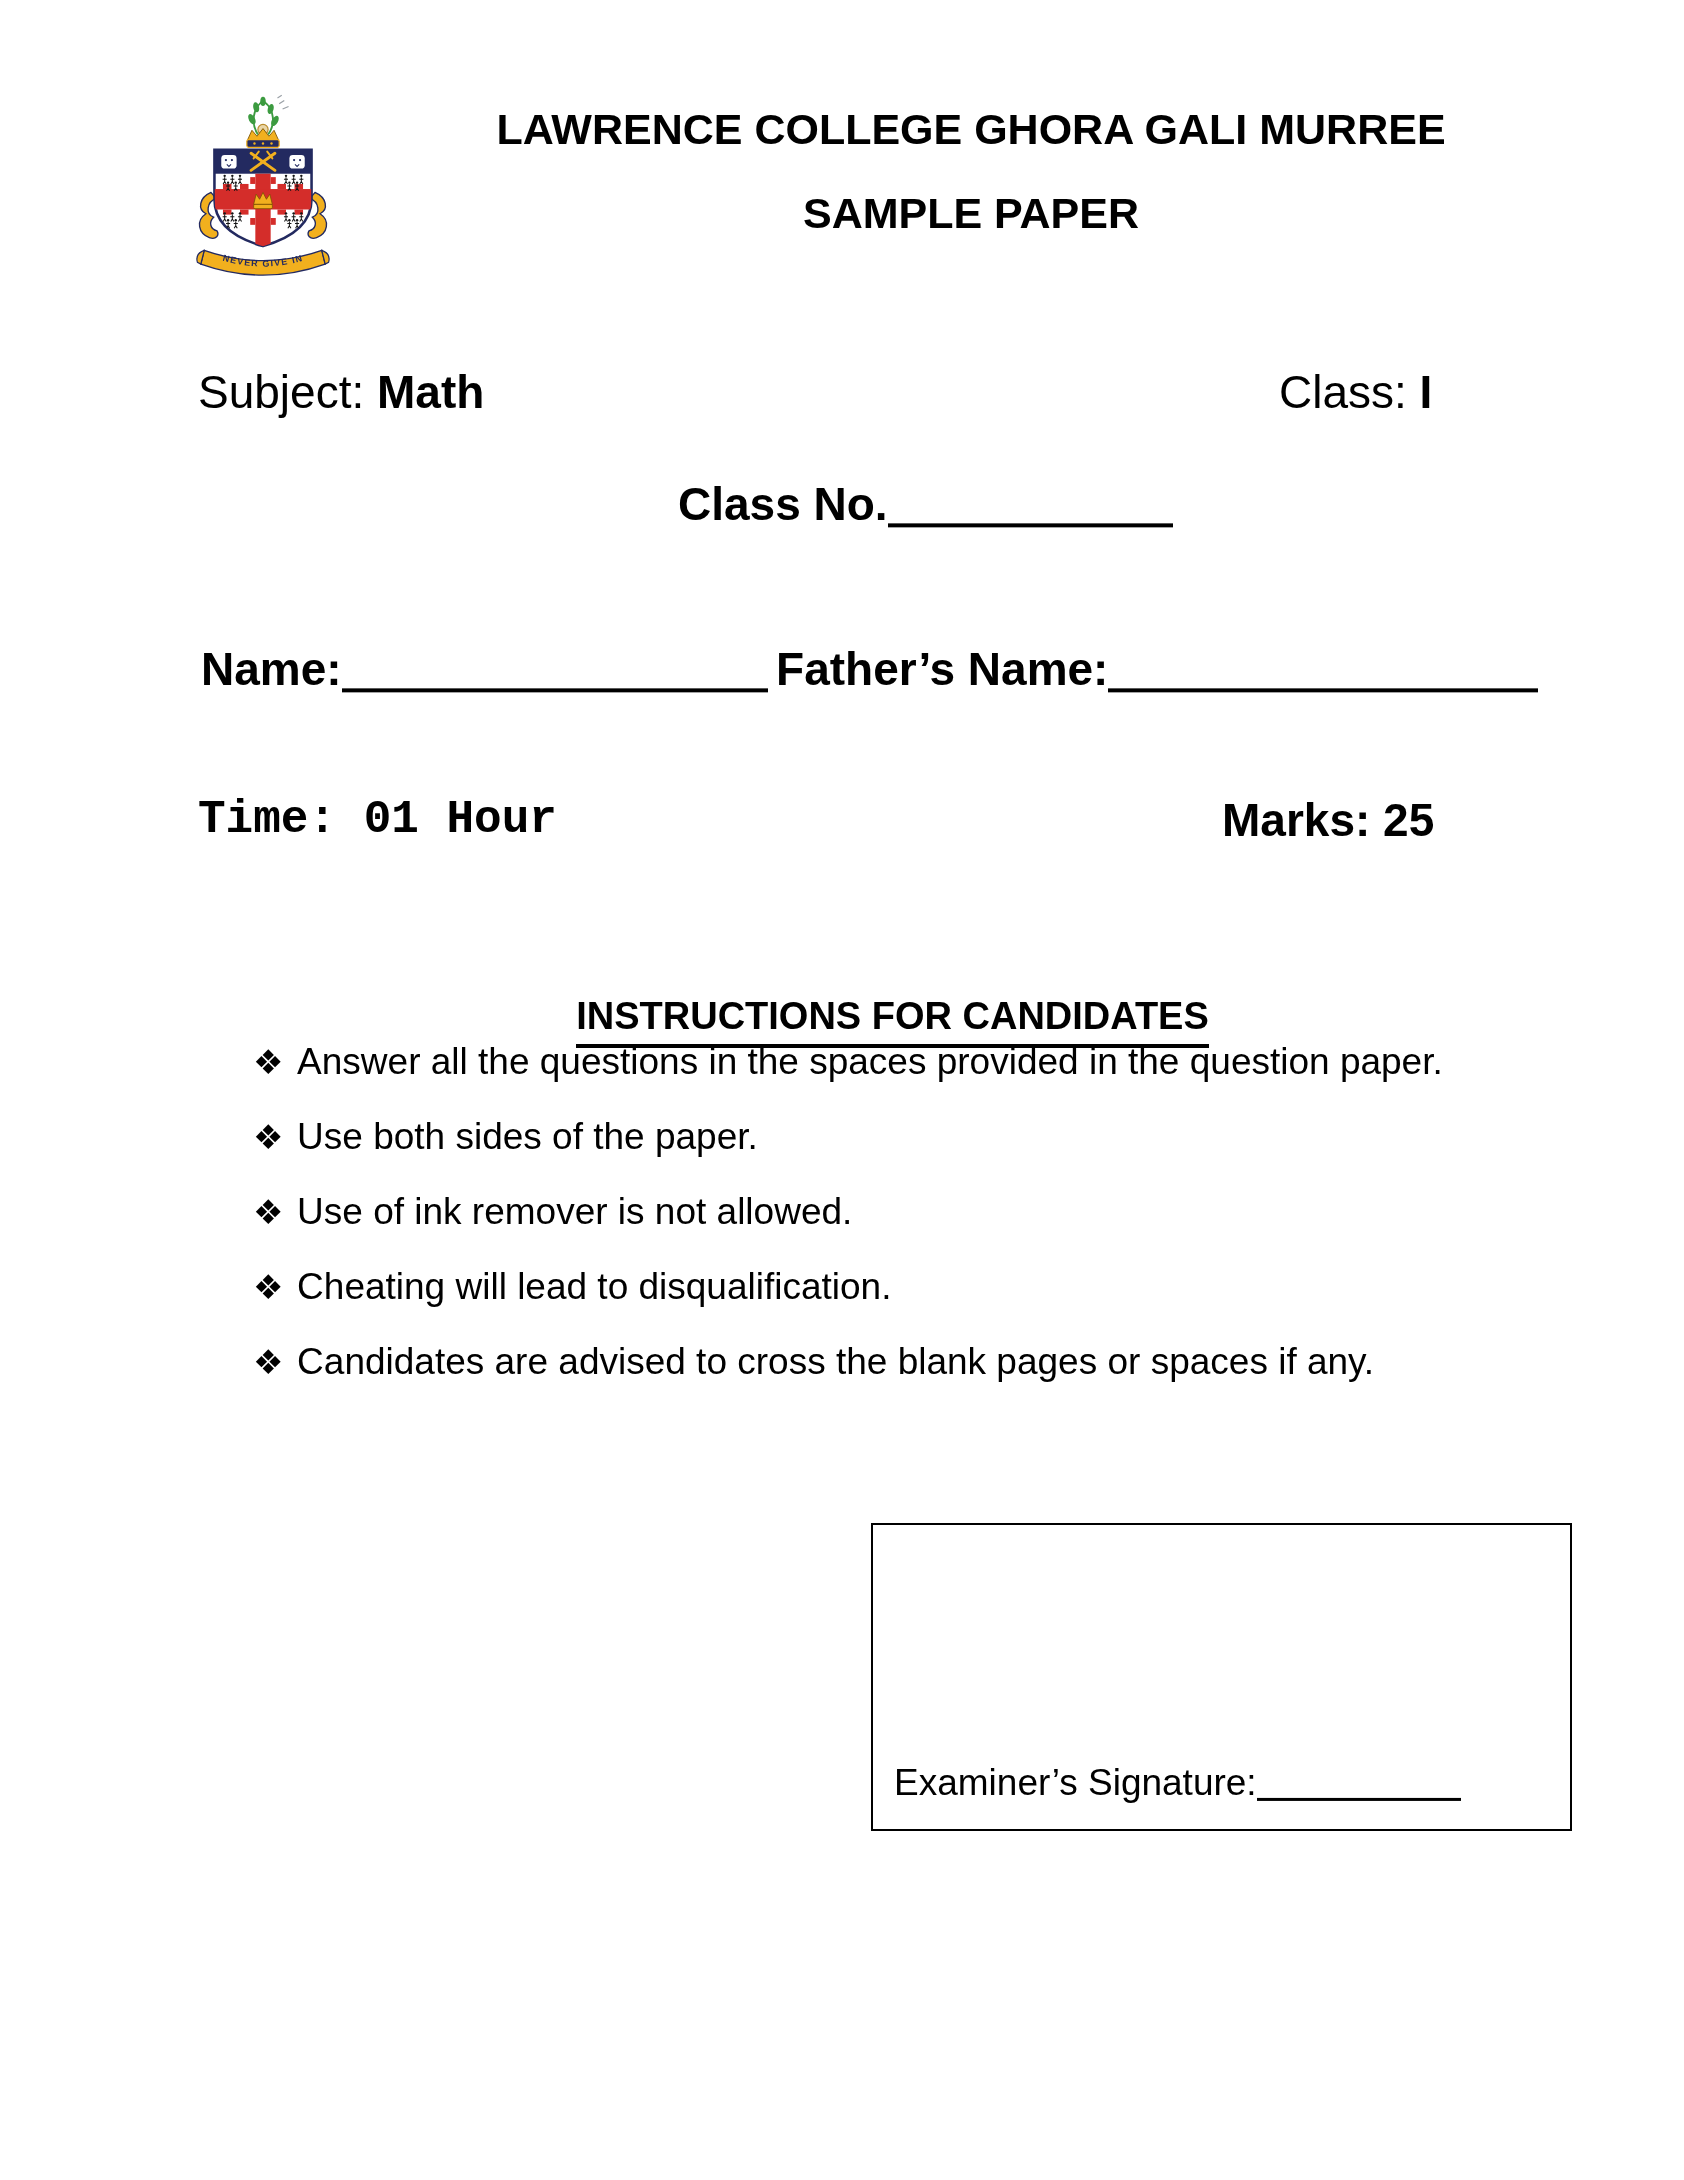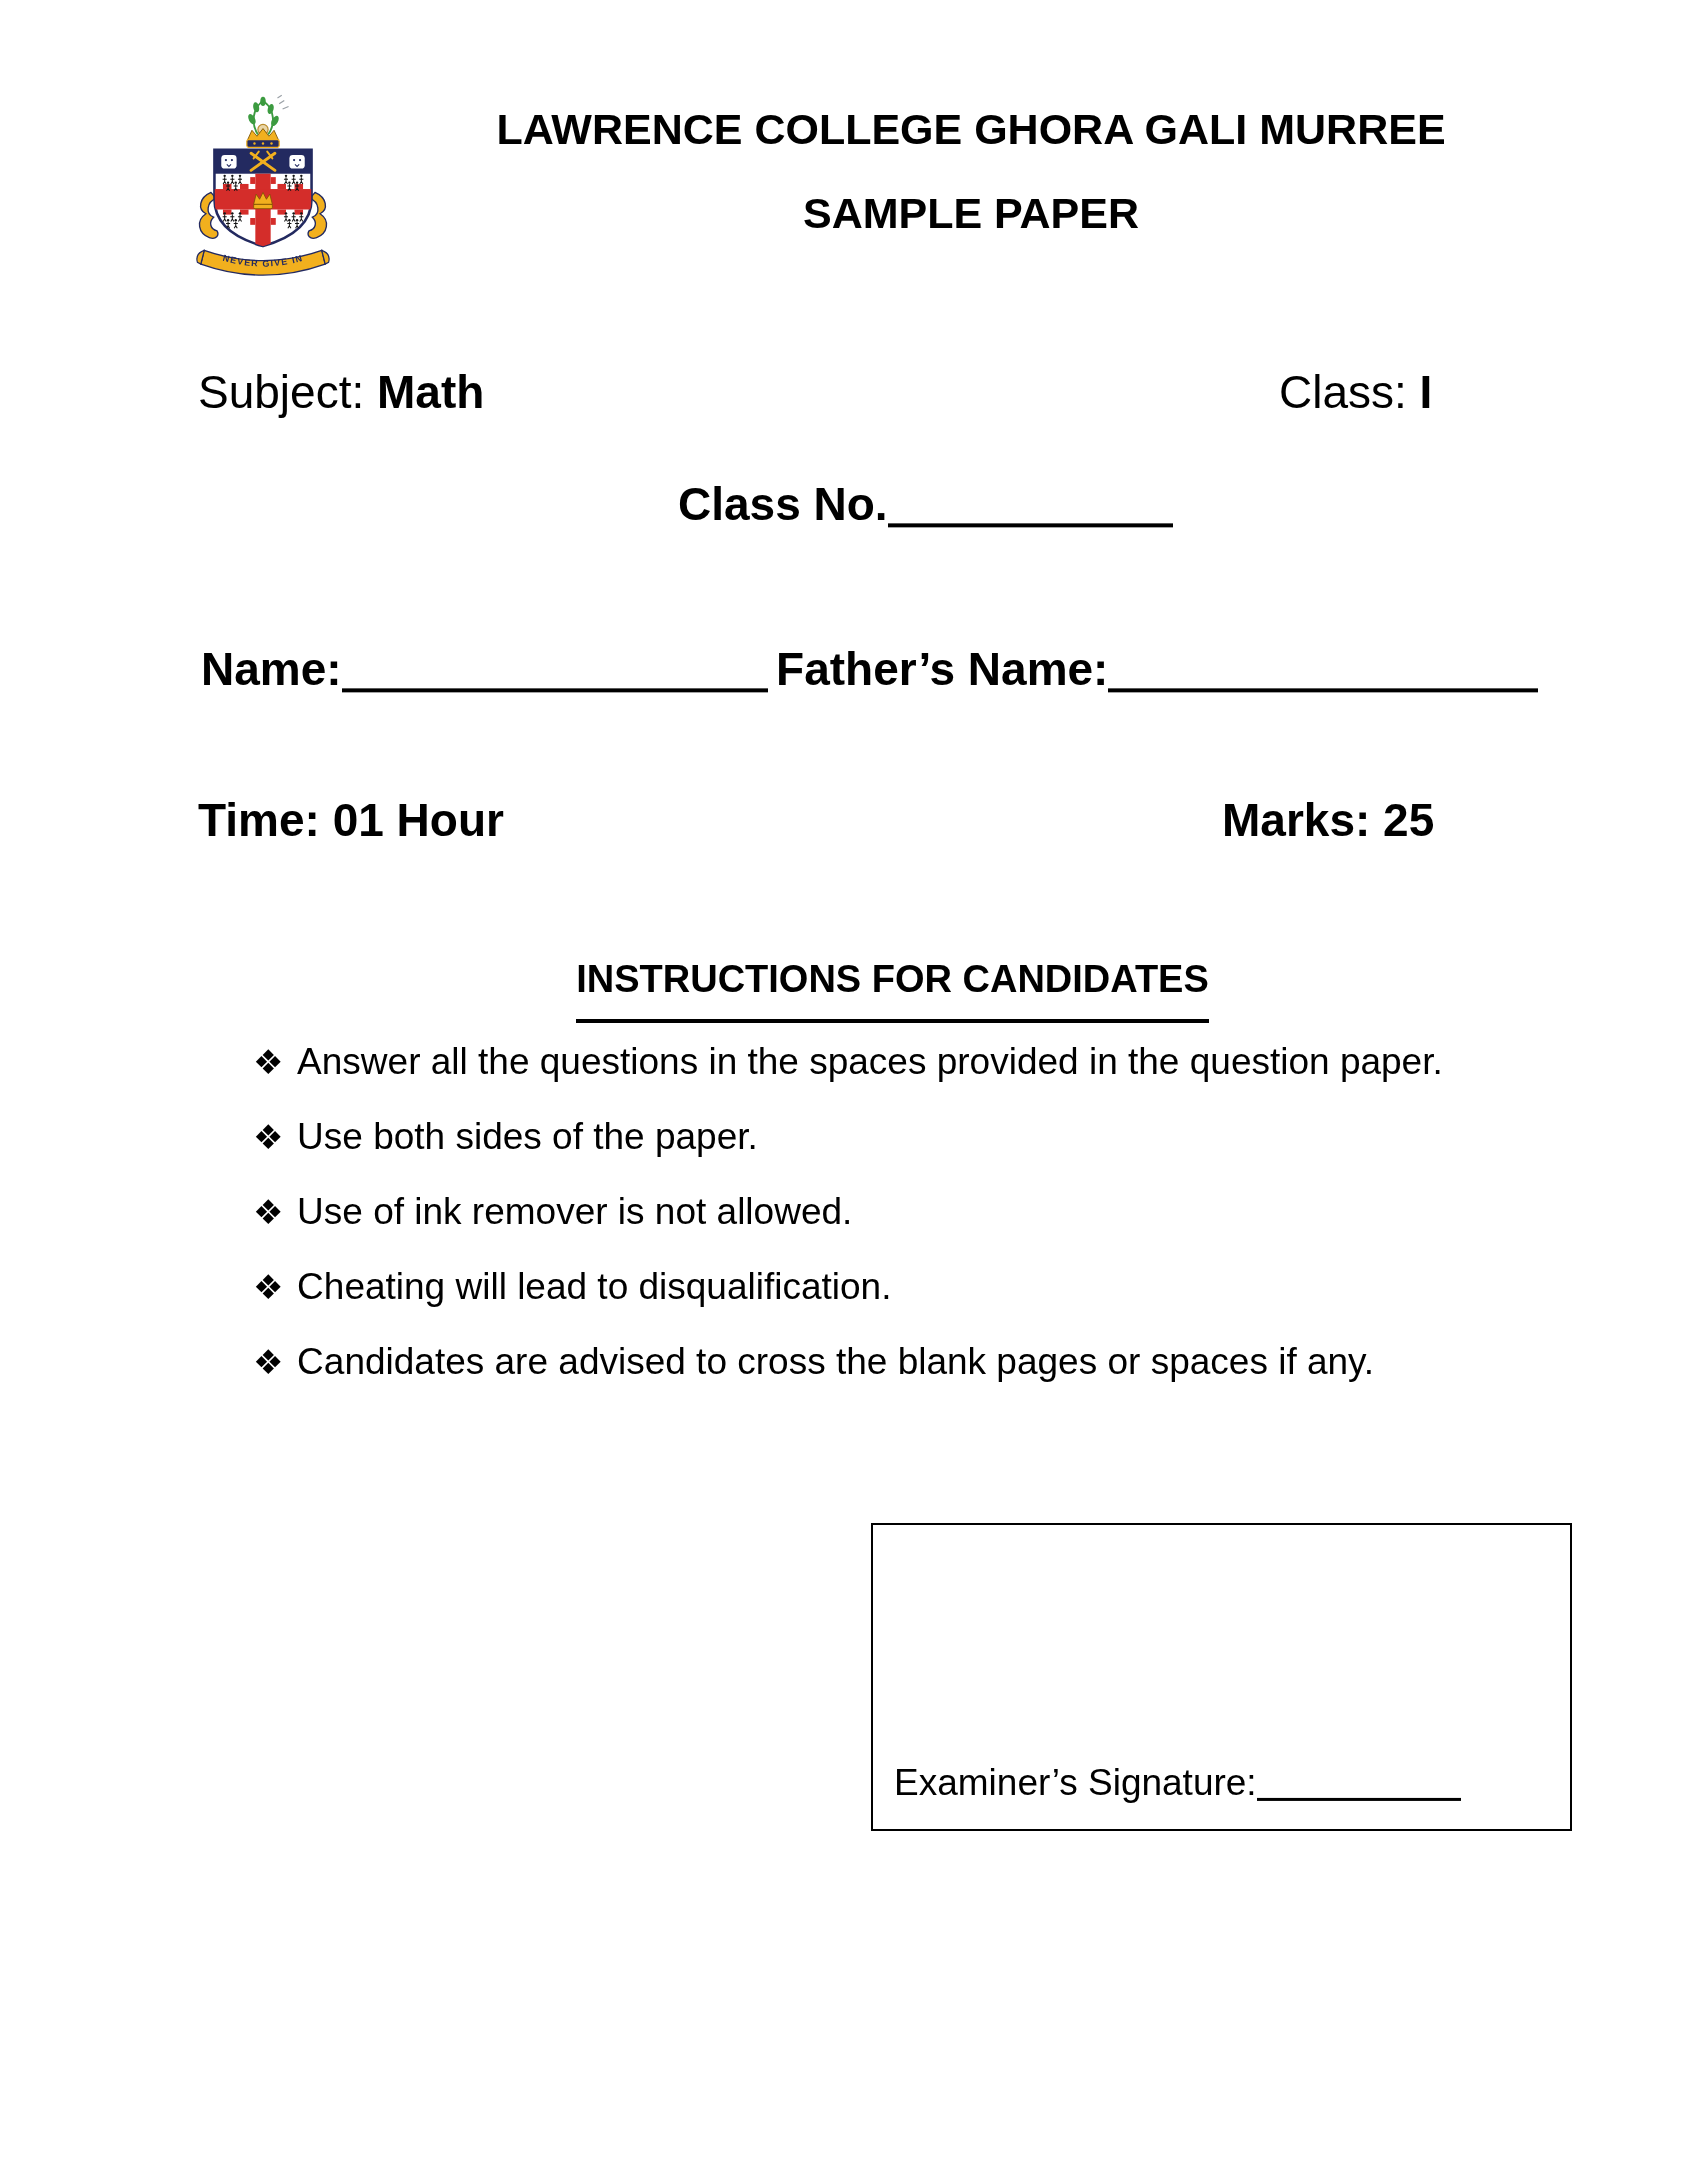--- a/index.html
+++ b/index.html
@@ -13,21 +13,21 @@
   .t50{font-size:43px;line-height:1;}
   .t45{font-size:38px;line-height:1;}
   .t44{font-size:37px;line-height:1;}
   .blank-line{
     display:inline-block;height:.95em;border-bottom:4.3px solid #000;
     transform:translateY(0.16em);
   }
   .thin-line{border-bottom-width:3.4px;}
   .center{text-align:center;}
   .heading-underline{
-    display:inline-block;border-bottom:4.3px solid #000;padding-bottom:21px;
+    display:inline-block;border-bottom:4.3px solid #000;padding-bottom:9px;margin-top:37px;
   }
   .bullet-glyph{
     font-family:"DejaVu Sans",sans-serif;font-size:34px;margin-right:13.6px;
   }
   .result-box{
     position:absolute;left:871px;top:1523px;width:701px;height:308px;
     border:2.6px solid #000;box-sizing:border-box;background:#fff;
   }
   .crest{position:absolute;left:194px;top:92px;width:138px;height:189px;}
 </style>
@@ -166,21 +166,21 @@
   </div>
 
   <div class="abs t46 b" style="left:678px;top:472px;">
     <span>Class No.</span><span class="blank-line" style="width:285px;"></span>
   </div>
 
   <div class="abs t46 b" style="left:201px;top:637px;text-align:center;">
     <span>Name:</span><span class="blank-line" style="width:426px;"></span><span style="margin-left:8.5px;">Father’s Name:</span><span class="blank-line" style="width:430px;"></span>
   </div>
 
-  <div class="abs t46 b" style="left:198px;top:797px;">Time: 01 Hour</div>
+  <div class="abs t46 b" style="left:198px;top:797px;font-family:Liberation Mono, monospace;">Time: 01 Hour</div>
   <div class="abs t46 b" style="left:1222px;top:797px;">Marks: 25</div>
 
   <div class="abs t45 b center" style="left:296px;top:960px;width:1193px;">
     <span class="heading-underline">INSTRUCTIONS FOR CANDIDATES</span>
   </div>
 
   <div class="abs t44" style="left:253px;top:1043px;">
     <span class="bullet-glyph">❖</span><span>Answer all the questions in the spaces provided in the question paper.</span>
   </div>
   <div class="abs t44" style="left:253px;top:1193px;">

